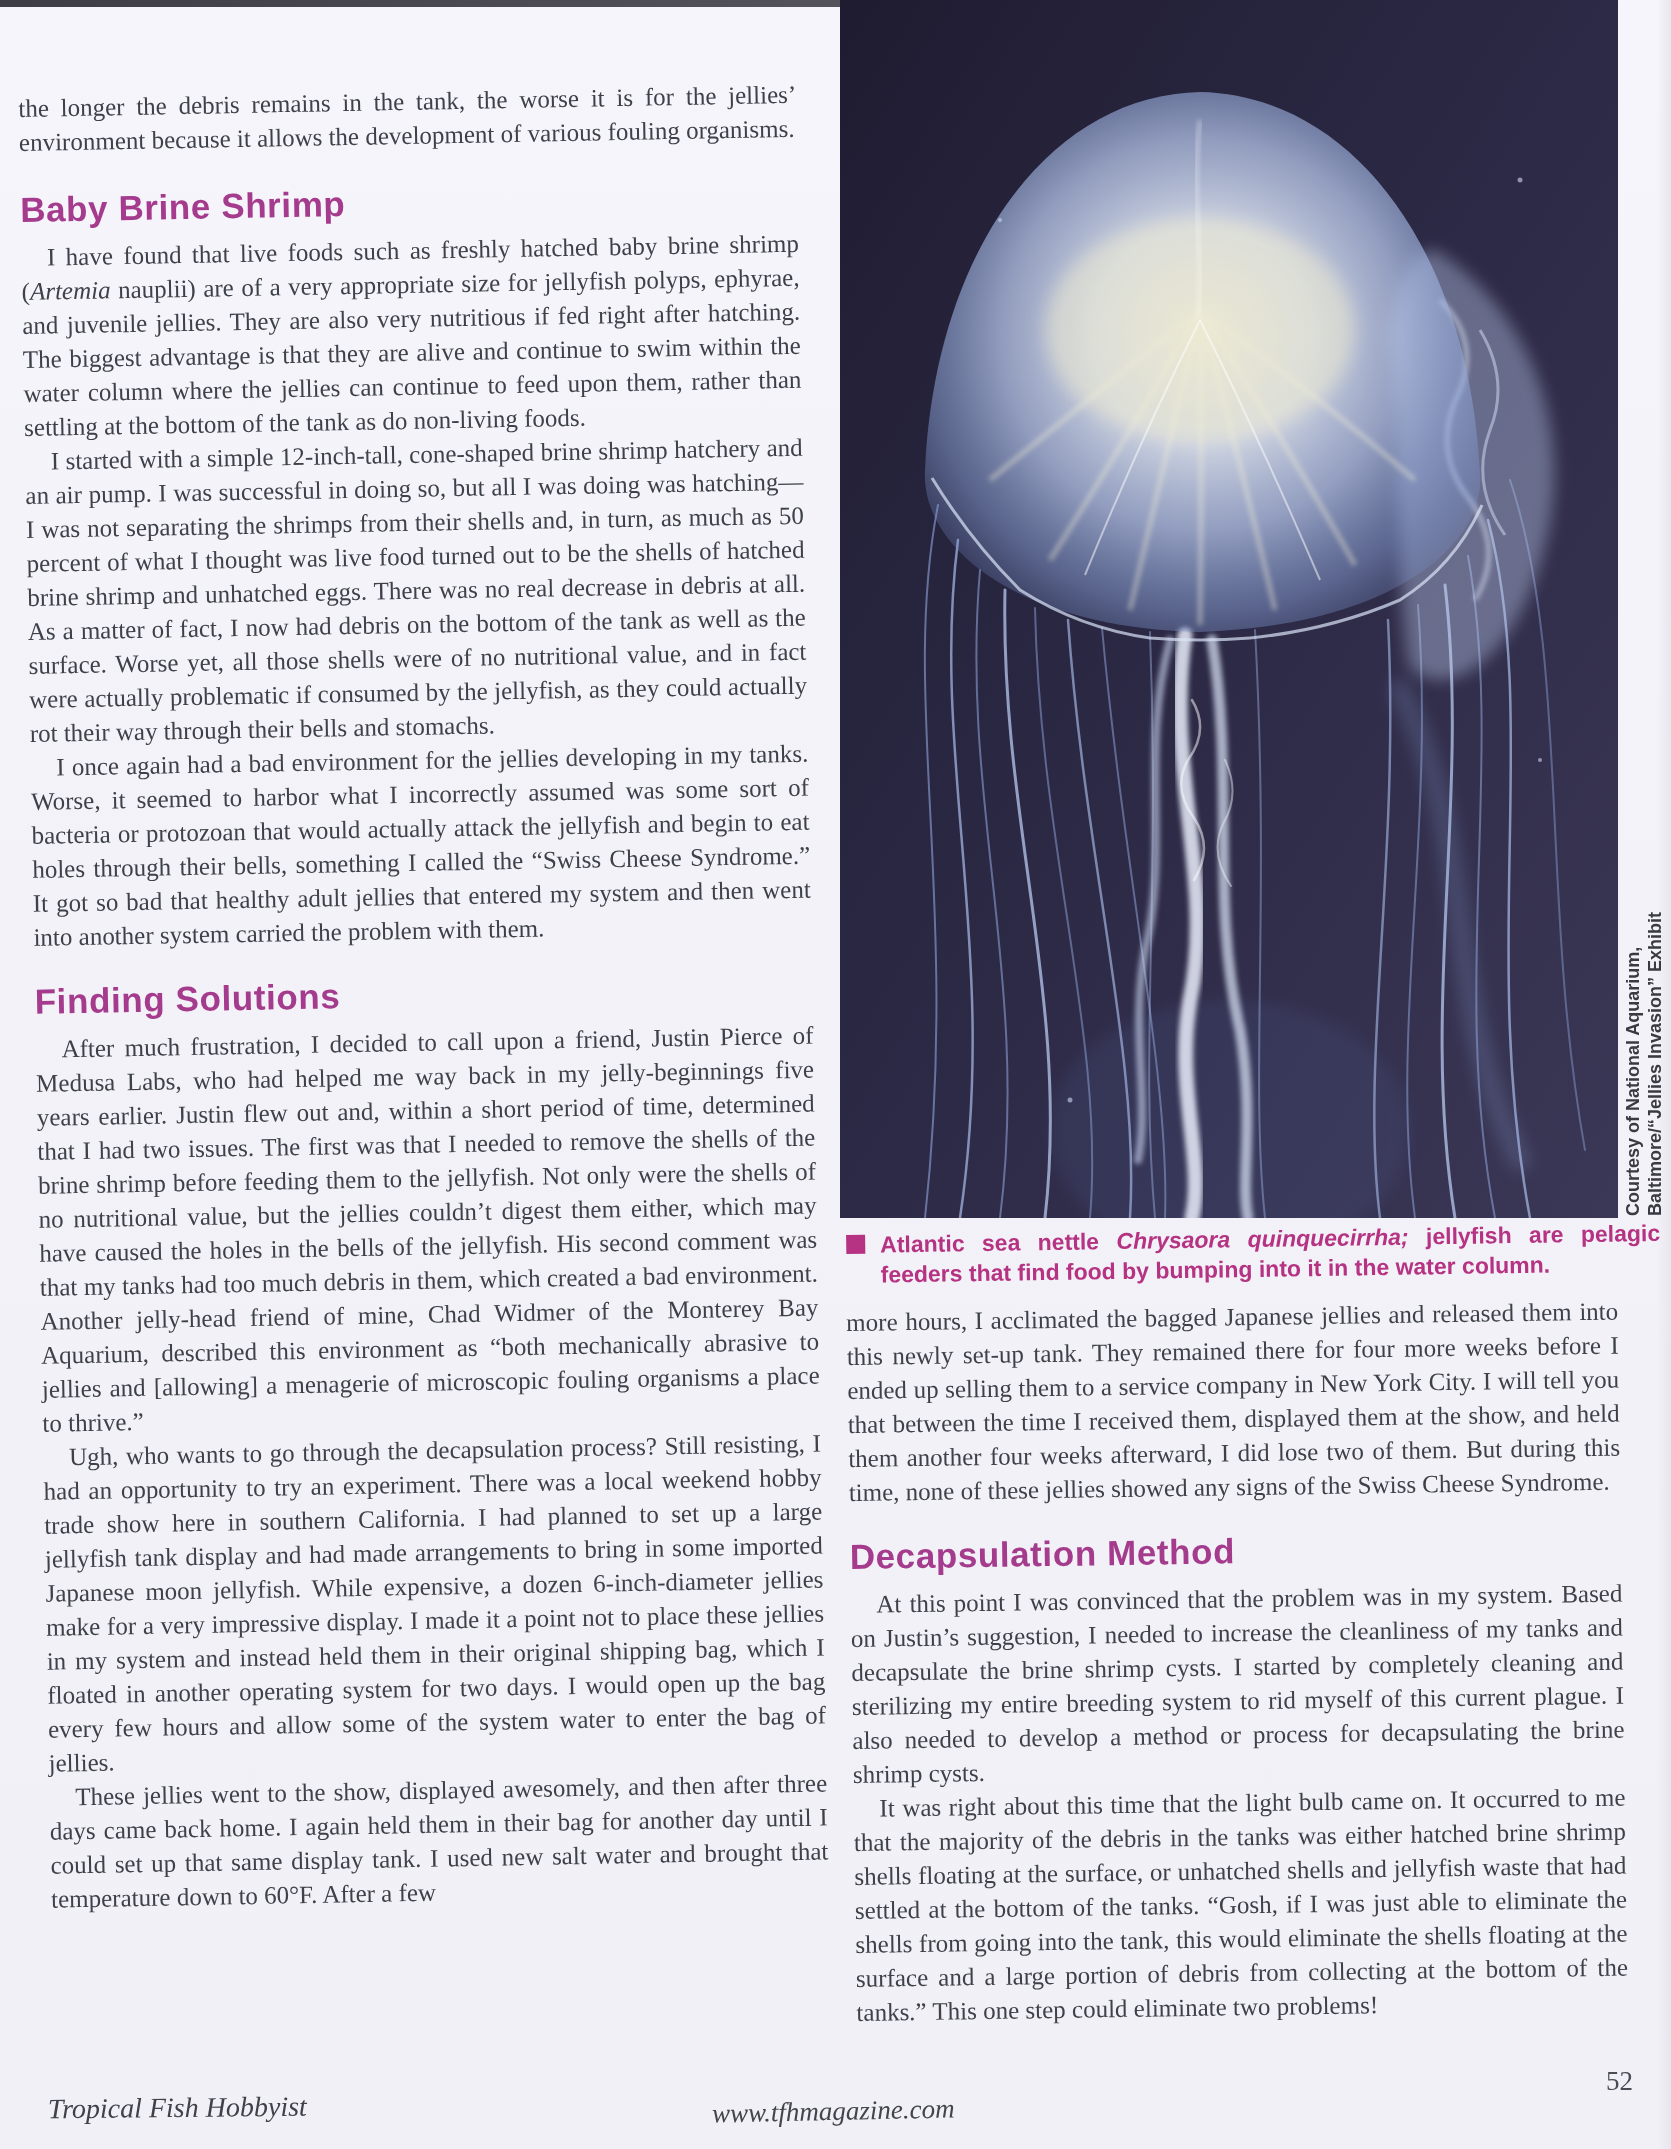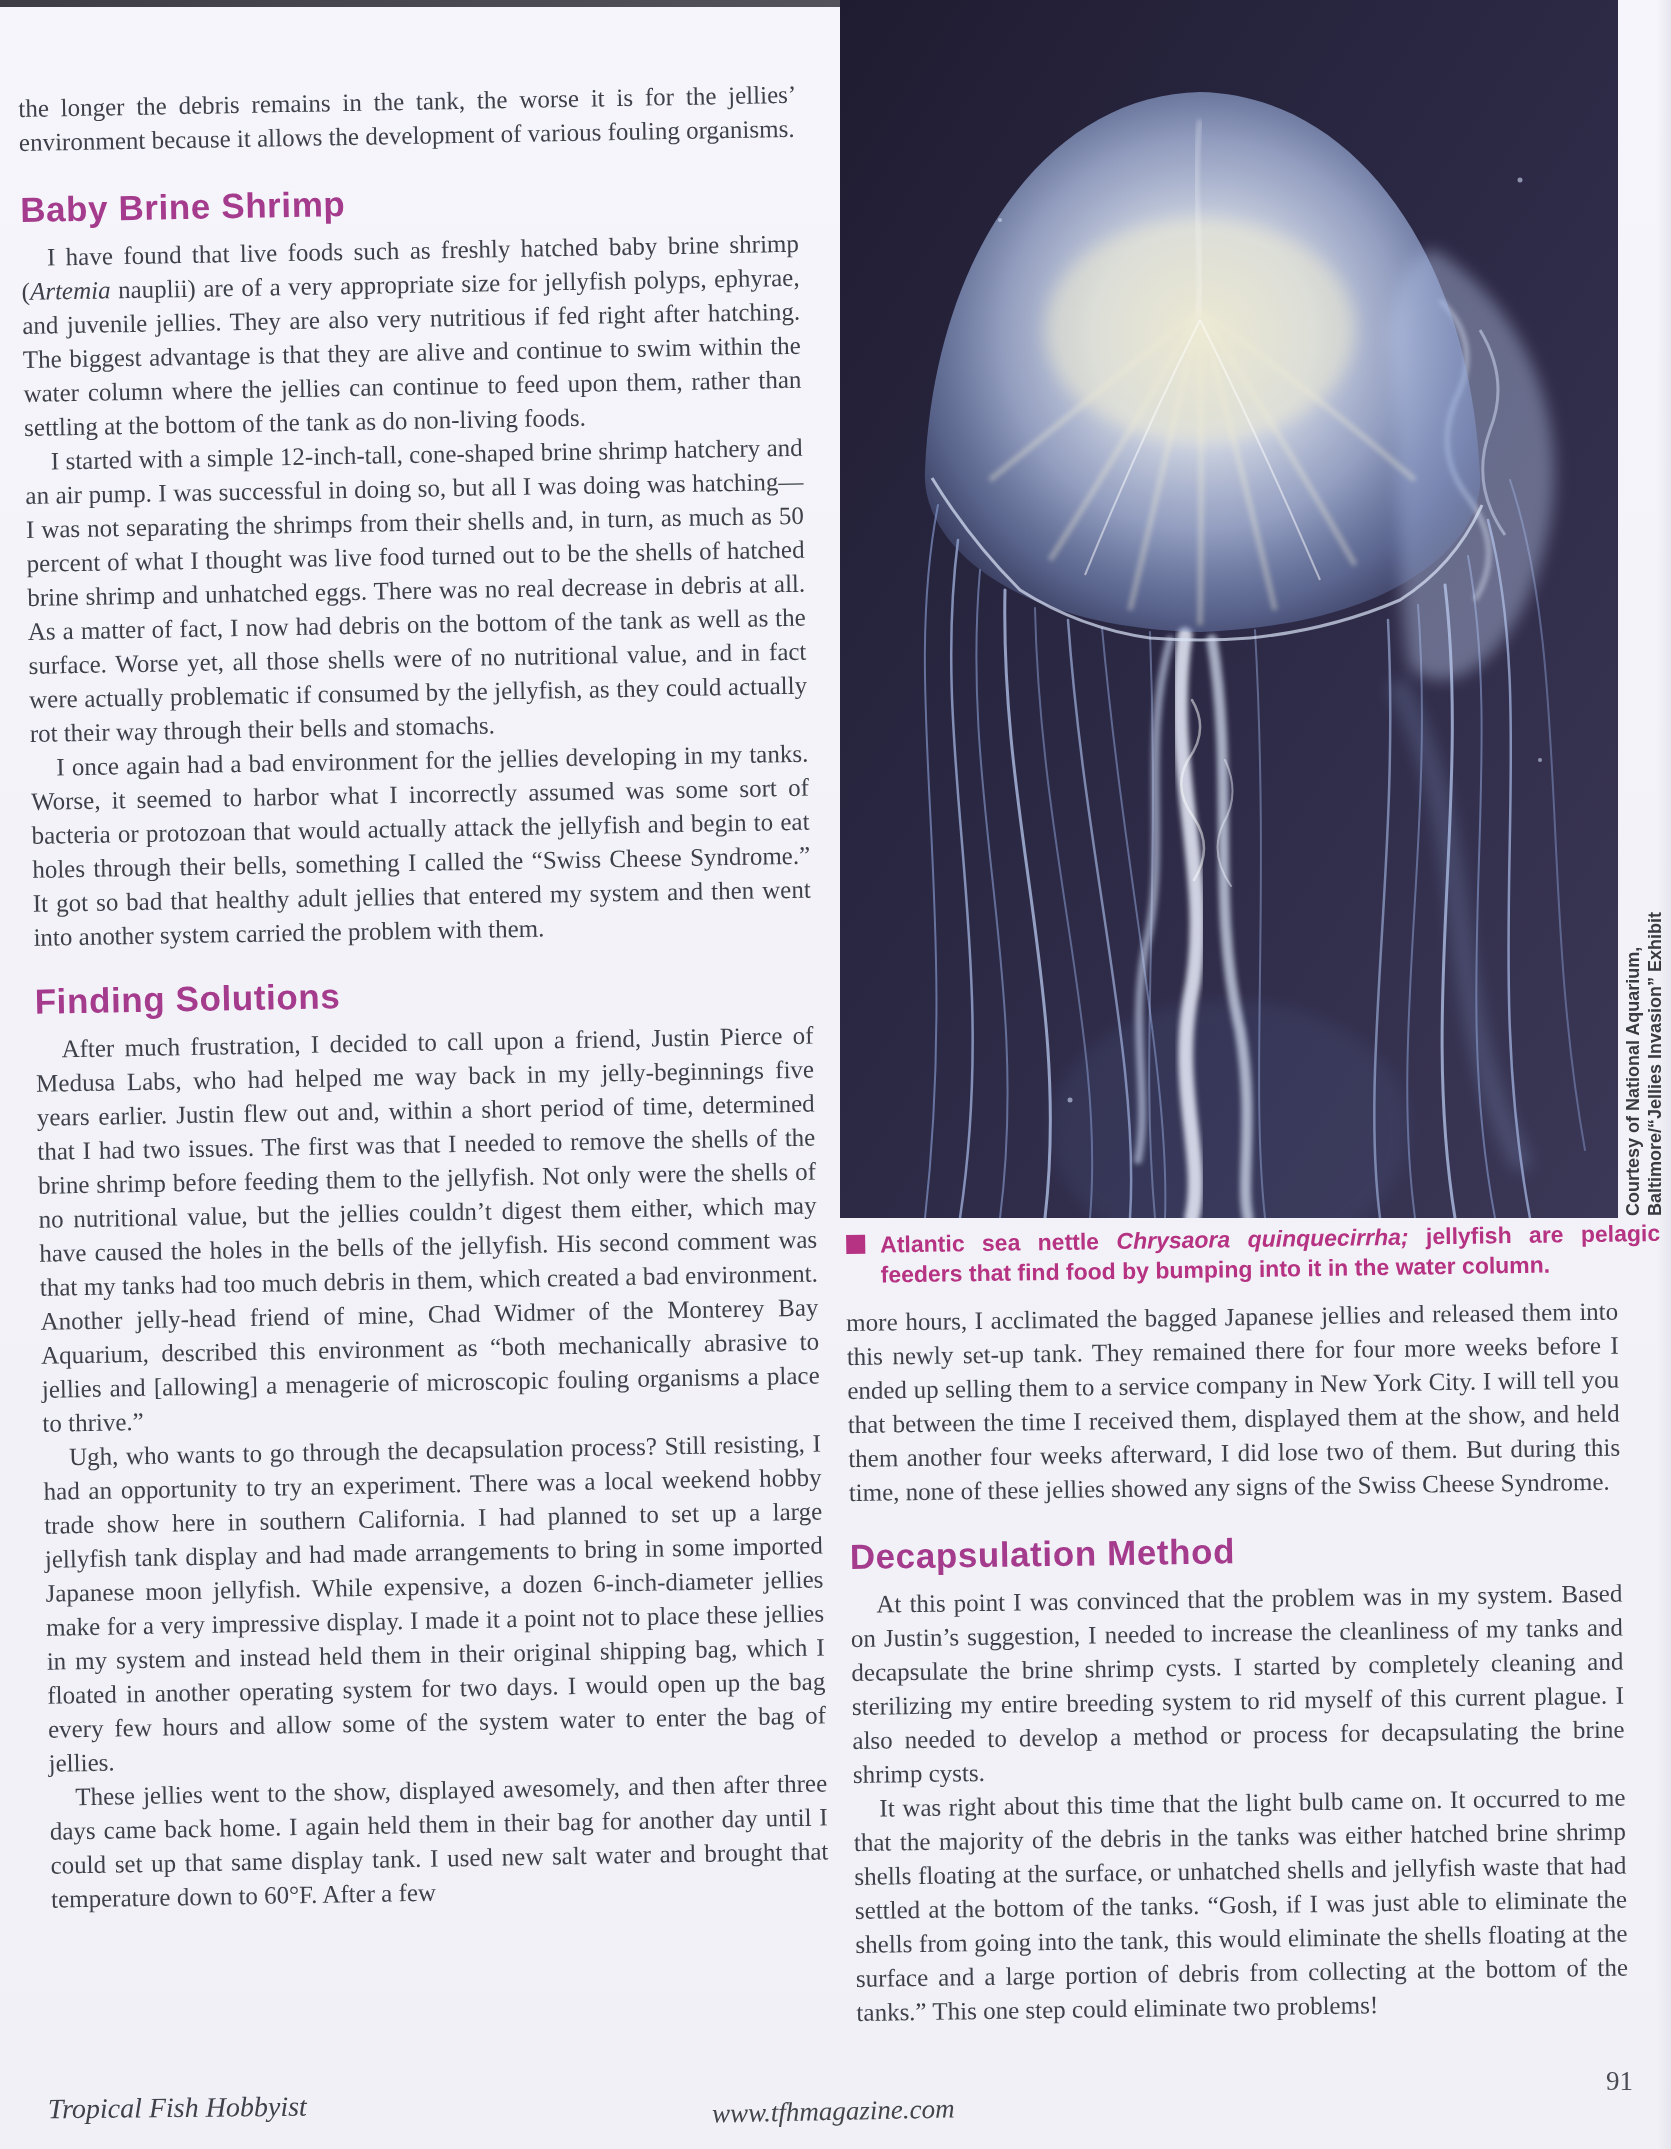--- a/index.html
+++ b/index.html
@@ -144,15 +144,15 @@
 
   <div class="col right-col">
     <p>more hours, I acclimated the bagged Japanese jellies and released them into this newly set-up tank. They remained there for four more weeks before I ended up selling them to a service company in New York City. I will tell you that between the time I received them, displayed them at the show, and held them another four weeks afterward, I did lose two of them. But during this time, none of these jellies showed any signs of the Swiss Cheese Syndrome.</p>
     <div class="h">Decapsulation Method</div>
     <p class="ind">At this point I was convinced that the problem was in my system. Based on Justin’s suggestion, I needed to increase the cleanliness of my tanks and decapsulate the brine shrimp cysts. I started by completely cleaning and sterilizing my entire breeding system to rid myself of this current plague. I also needed to develop a method or process for decapsulating the brine shrimp cysts.</p>
     <p class="ind">It was right about this time that the light bulb came on. It occurred to me that the majority of the debris in the tanks was either hatched brine shrimp shells floating at the surface, or unhatched shells and jellyfish waste that had settled at the bottom of the tanks. “Gosh, if I was just able to eliminate the shells from going into the tank, this would eliminate the shells floating at the surface and a large portion of debris from collecting at the bottom of the tanks.” This one step could eliminate two problems!</p>
   </div>
 
   <div class="footer-mag">Tropical Fish Hobbyist</div>
   <div class="footer-web">www.tfhmagazine.com</div>
-  <div class="footer-num">91</div>
+  <div class="footer-num">52</div>
 
 </div>
 
 </body></html>

